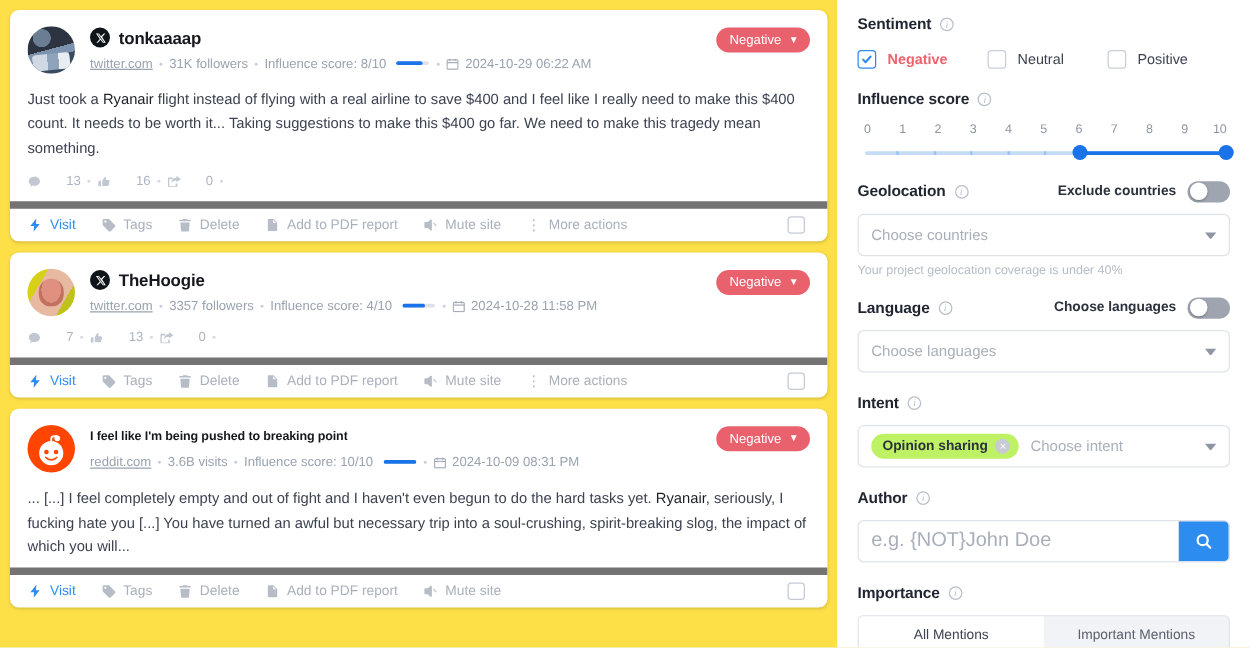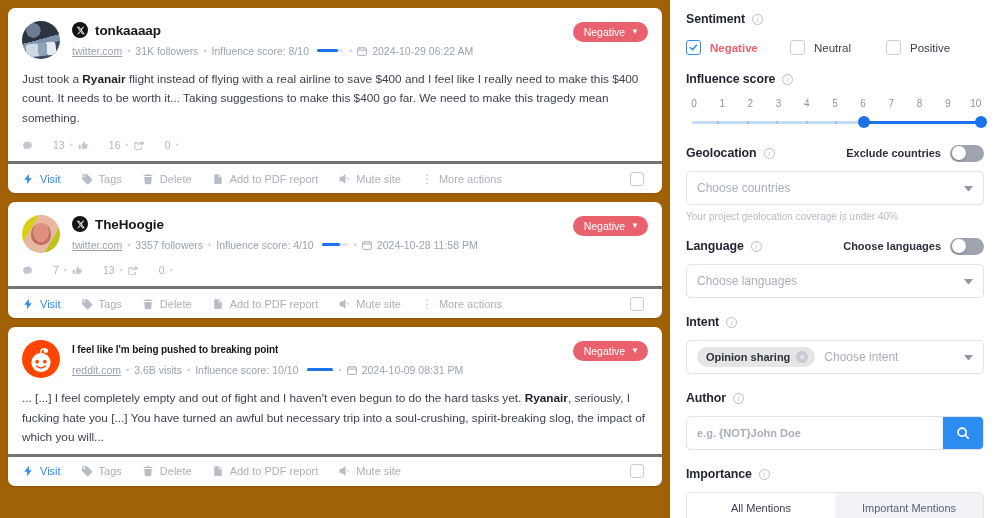--- a/index.html
+++ b/index.html
@@ -9,21 +9,21 @@
     background: #f2f4f7;
     overflow: hidden;
     -webkit-font-smoothing: antialiased;
   }
   .app { display: flex; width: 1000px; height: 518px; }
 
   
   .feed {
     width: 670px; height: 518px;
     padding: 8px 8px 0 8px;
-    background: #a16207;
+    background: #fde047;
     overflow: hidden;
   }
   .card {
     background: #ffffff;
     border-radius: 7px;
     box-shadow: 0 1px 3px rgba(16,24,40,.10), 0 1px 2px rgba(16,24,40,.06);
     margin-bottom: 9px;
     overflow: hidden;
   }
   .card-body { padding: 12px 14px 6px 14px; position: relative; }
@@ -79,33 +79,33 @@
     background: #e8616d; color: #fff;
     border-radius: 11px; height: 20px; padding: 0 9px 0 11px;
     display: inline-flex; align-items: center; gap: 6px;
     font-size: 10.5px; font-weight: 400; cursor: pointer;
   }
   .sentiment-badge .chev { font-size: 8px; line-height: 1; opacity: .95; }
 
   .snippet {
     margin-top: 11px; font-size: 11.8px; line-height: 1.65; color: #3c4250;
   }
-  .snippet b { font-weight: 700; color: #1c2029; }
+  .snippet b { font-weight: 400; color: #1c2029; }
 
   .stats {
     display: flex; align-items: center; gap: 5px; margin-top: 11px; margin-bottom: 4px;
     font-size: 10.5px; color: #aeb5c0;
   }
   .stats .st { display: inline-flex; align-items: center; gap: 20px; }
   .stats svg { width: 11px; height: 11px; display: block; fill: #c2c8d1; }
   .stats .sep { color: #d5d9e0; font-size: 9px; }
 
   .card-actions {
     display: flex; align-items: center; gap: 20px;
-    border-top: 3px solid #737373;
+    border-top: 6px solid #737373;
     height: 32px; padding: 0 14px; position: relative;
   }
   .act {
     display: inline-flex; align-items: center; gap: 6px;
     font-size: 11px; color: #aab0bb; cursor: pointer; white-space: nowrap;
   }
   .act svg { width: 12px; height: 12px; display: block; }
   .act.visit { color: #2d8cf0; }
   .act.visit svg { fill: #2d8cf0; }
   .act svg { fill: #b7bdc7; }
@@ -185,33 +185,33 @@
   }
   .select .ph { font-size: 12px; color: #a9afba; flex: 1 1 auto; }
   .caret {
     width: 0; height: 0; border-left: 4.5px solid transparent; border-right: 4.5px solid transparent;
     border-top: 5px solid #8f96a3; flex: 0 0 9px;
   }
   .hint { margin-top: 6px; font-size: 10px; color: #b6bcc6; }
 
   .chip {
     display: inline-flex; align-items: center; gap: 6px;
-    background: #e5e5e5; border-radius: 11px; height: 20px; padding: 0 7px 0 9px;
+    background: #bef264; border-radius: 11px; height: 20px; padding: 0 7px 0 9px;
     font-size: 11px; color: #2b313c; font-weight: 700; margin-right: 9px;
   }
   .chip .x {
     width: 12px; height: 12px; border-radius: 50%; background: #c6cbd4; color: #fff;
     font-size: 9px; line-height: 12px; text-align: center; cursor: pointer; font-weight: 400;
   }
 
   .author-input {
     margin-top: 9px; height: 34px; border: 1px solid #dfe3e9; border-radius: 5px;
     display: flex; align-items: stretch; overflow: hidden; background: #fff;
   }
-  .author-input .ph { flex: 1 1 auto; display: flex; align-items: center; padding: 0 10px; font-size: 11px; color: #a9afba; font-weight: bold; }
+  .author-input .ph { flex: 1 1 auto; display: flex; align-items: center; padding: 0 10px; font-size: 16px; color: #a9afba; }
   .search-btn {
     width: 40px; background: #2d8cf0; display: flex; align-items: center; justify-content: center; cursor: pointer;
   }
   .search-btn svg { width: 14px; height: 14px; stroke: #fff; fill: none; }
 
   .segmented {
     margin-top: 9px; height: 32px; border: 1px solid #e3e6ec; border-radius: 5px;
     display: flex; overflow: hidden; background: #f1f3f6;
   }
   .seg {

